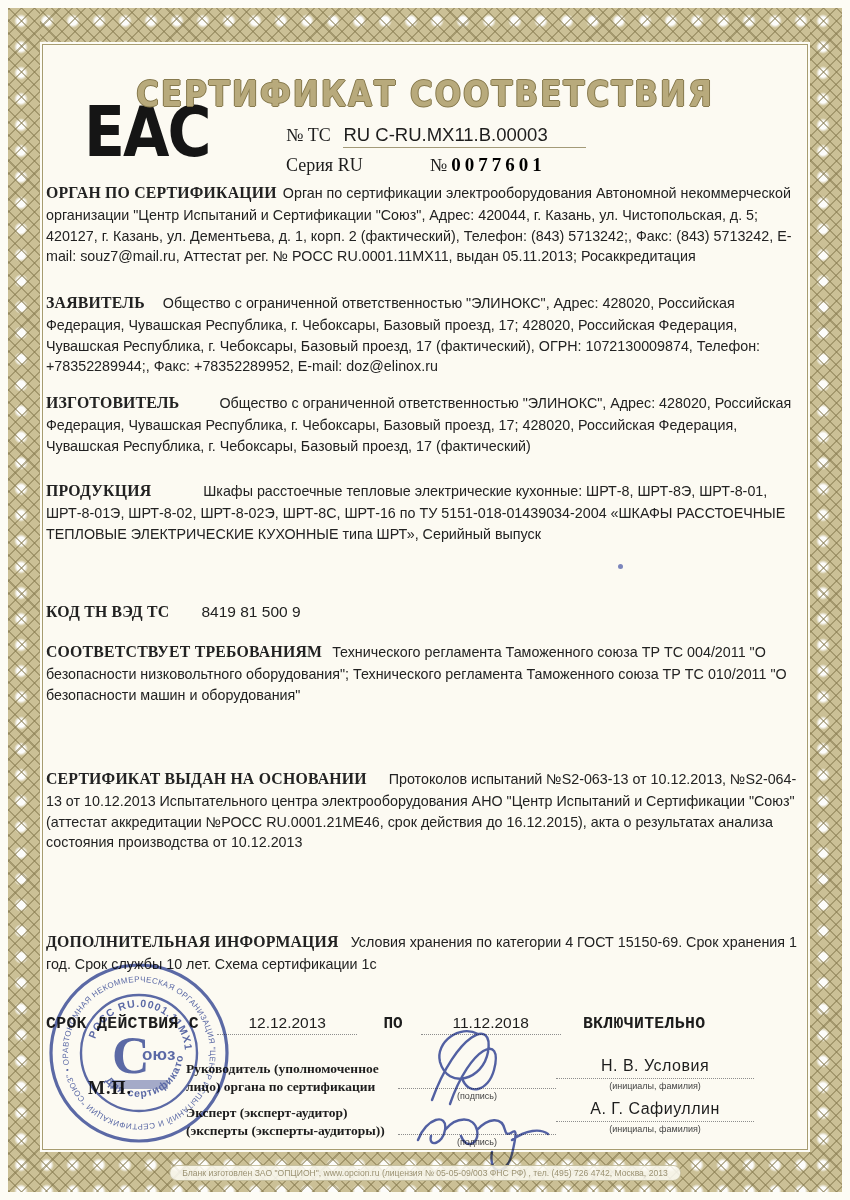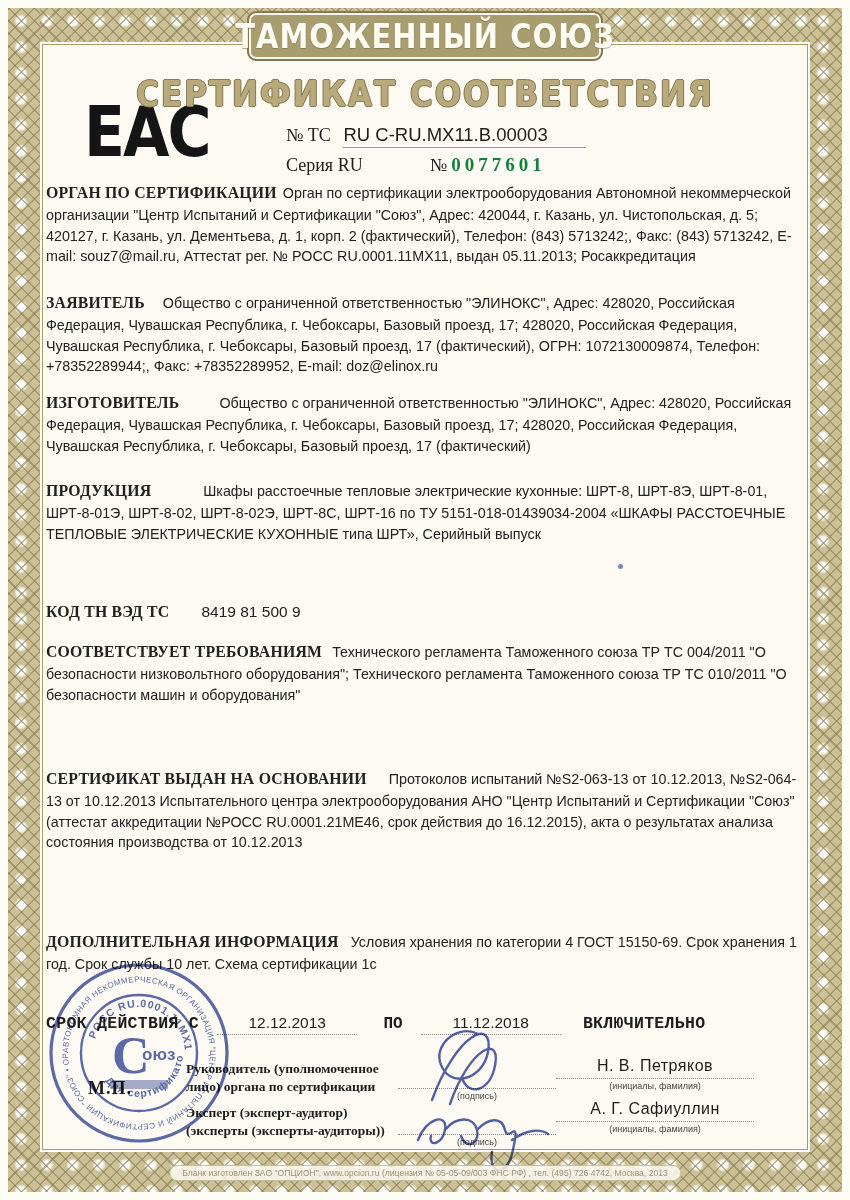--- a/index.html
+++ b/index.html
@@ -26,21 +26,21 @@
   .plate span{color:#fdfcf3;font-weight:900;font-size:29px;letter-spacing:1px;font-family:"DejaVu Sans",sans-serif;transform:scaleY(1.15);text-shadow:0 1px 1px rgba(110,100,60,.55);white-space:nowrap;}
   .cert-title{position:absolute;left:50%;top:76px;transform:translateX(-50%) scaleY(1.12);
     font-family:"DejaVu Sans",sans-serif;font-weight:900;font-size:31px;letter-spacing:2px;white-space:nowrap;
     color:#b8aa7c;text-shadow:-1px 0 0 #877a4e,1px 0 0 #877a4e,0 -1px 0 #877a4e,0 1px 0 #877a4e;}
   .eac{position:absolute;left:84px;top:92px;font-family:"DejaVu Sans",sans-serif;font-weight:900;font-size:60px;letter-spacing:-2px;color:#151515;transform:scaleY(1.15);transform-origin:top left;}
   .numline{position:absolute;left:286px;top:124px;font-size:17px;white-space:nowrap;}
   .numline .no{font-family:"Liberation Serif",serif;font-size:18px;margin-right:8px;}
   .numline .val{font-size:18.5px;border-bottom:1px solid #a39a78;padding-right:38px;padding-bottom:2px;}
   .serline{position:absolute;left:286px;top:154px;font-family:"Liberation Serif",serif;font-size:18px;white-space:nowrap;}
   .serline .gap{display:inline-block;width:58px;}
-  .ser-red{color:#15803d;font-weight:700;letter-spacing:4px;font-size:19px;}
+  .ser-red{color:#000000;font-weight:700;letter-spacing:4px;font-size:19px;}
   
   .sec{position:absolute;left:46px;width:762px;margin:0;font-size:14.3px;line-height:1.45;color:#222;}
   .sec .lbl{font-family:"Liberation Serif",serif;font-weight:700;font-size:15.8px;letter-spacing:.2px;white-space:nowrap;margin-top:29px;}
   
   .validity{position:absolute;left:46px;top:1014px;width:762px;font-size:15px;white-space:nowrap;}
   .validity .lbl,.validity .incl{font-family:Liberation Mono, monospace;font-weight:700;font-size:16.5px;letter-spacing:.3px;}
   .dateline{display:inline-block;min-width:128px;text-align:center;border-bottom:1px dotted #8d8d8d;padding:0 6px 2px 6px;font-size:15.5px;}
   .validity .po{font-family:Liberation Mono, monospace;font-weight:700;font-size:16px;margin:4px 14px 0 22px;}
   .mp{position:absolute;left:88px;top:1078px;font-family:"Liberation Serif",serif;font-weight:700;font-size:18px;letter-spacing:1px;}
   .role{position:absolute;left:186px;width:225px;font-family:"Liberation Serif",serif;font-weight:700;font-size:13.5px;line-height:1.35;}
@@ -61,23 +61,20 @@
 
 <div class="page">
 
   <div class="bstrip b-top"></div>
   <div class="bstrip b-bottom"></div>
   <div class="bstrip b-left"></div>
   <div class="bstrip b-right"></div>
   <div class="content-bg"></div>
   <div class="inner-line"></div>
 
-  <div class="plate">
-    <span>ТАМОЖЕННЫЙ СОЮЗ</span>
-  </div>
   <div class="eac">ЕАС</div>
   <div class="cert-title">СЕРТИФИКАТ СООТВЕТСТВИЯ</div>
 
   <div class="numline">
     <span class="no">№ ТС</span>
     <span class="val">RU C-RU.MX11.B.00003</span>
   </div>
   <div class="serline">
     <span>Серия RU</span>
     <span class="gap"></span>
@@ -119,21 +116,21 @@
   </div>
 
   <div class="mp">М.П.</div>
 
   <div class="role" style="top:1060px">Руководитель (уполномоченное лицо) органа по сертификации</div>
   <div class="sigcell" style="left:398px;top:1066px">
     <div class="line"></div>
     <div class="cap">(подпись)</div>
   </div>
   <div class="namecell" style="left:556px;top:1057px">
-    <div class="nm">Н. В. Петряков</div>
+    <div class="nm">Н. В. Условия</div>
     <div class="cap">(инициалы, фамилия)</div>
   </div>
 
   <div class="role" style="top:1104px">Эксперт (эксперт-аудитор) (эксперты (эксперты-аудиторы))</div>
   <div class="sigcell" style="left:398px;top:1112px">
     <div class="line"></div>
     <div class="cap">(подпись)</div>
   </div>
   <div class="namecell" style="left:556px;top:1100px">
     <div class="nm">А. Г. Сафиуллин</div>

